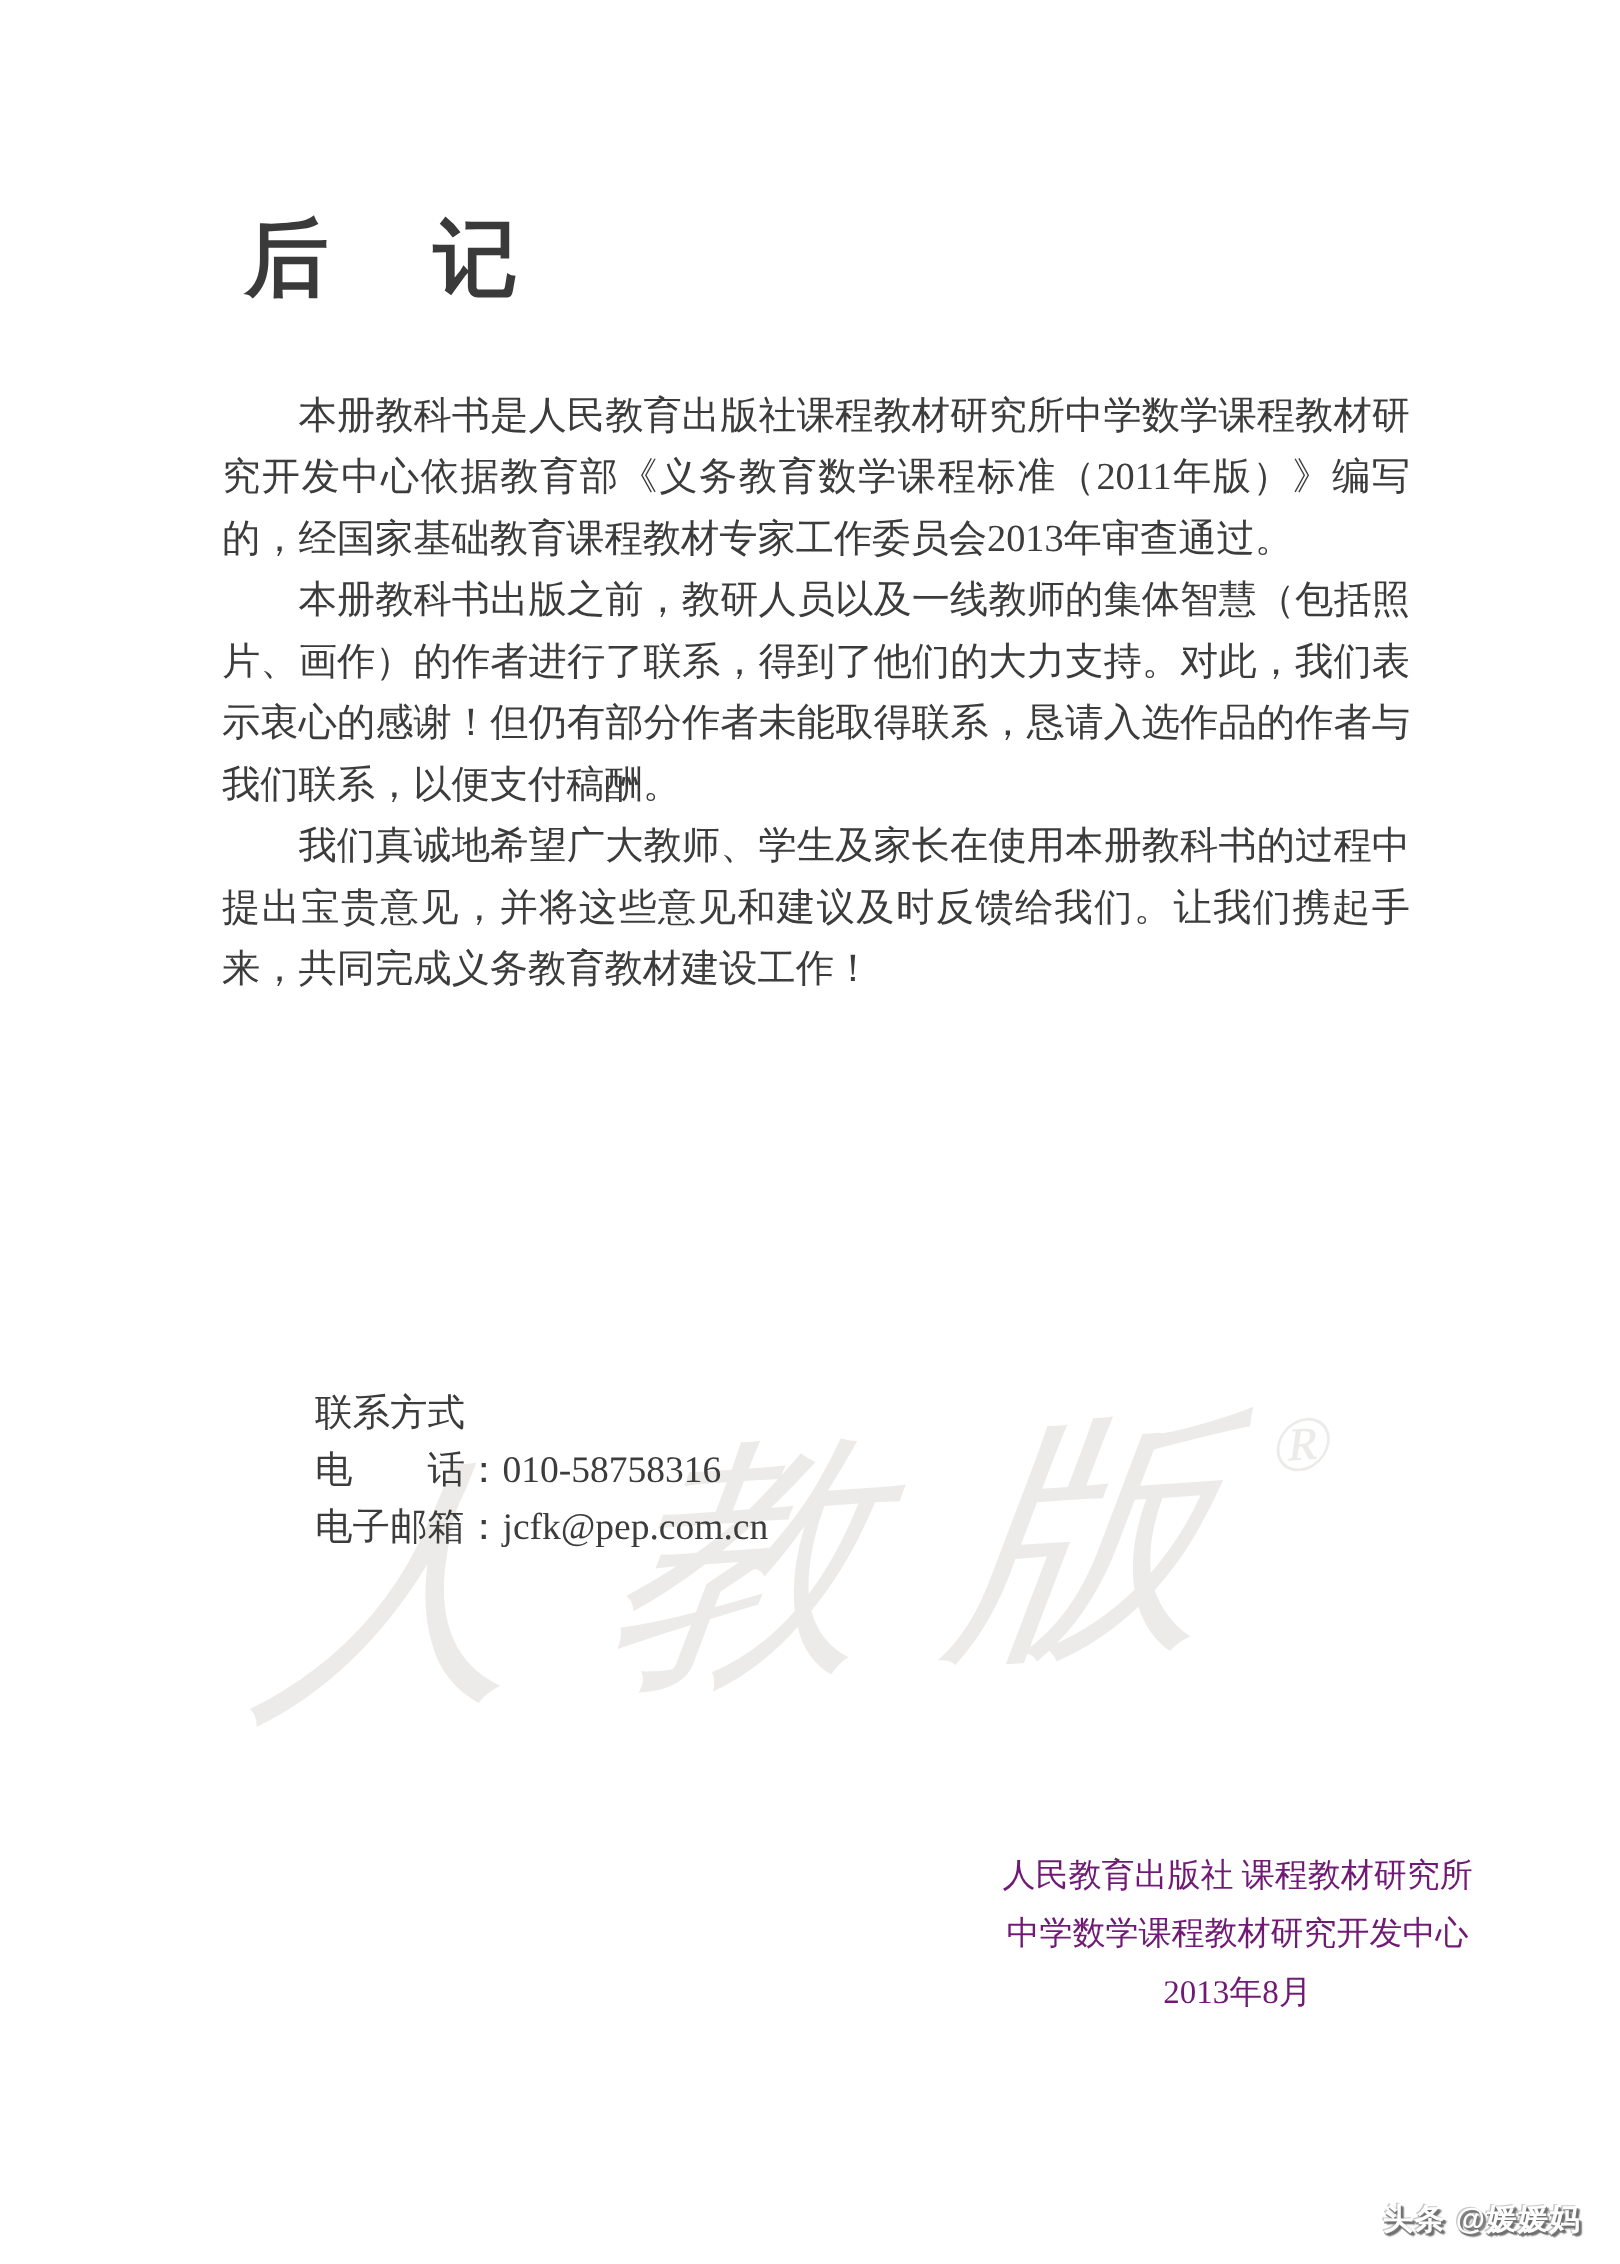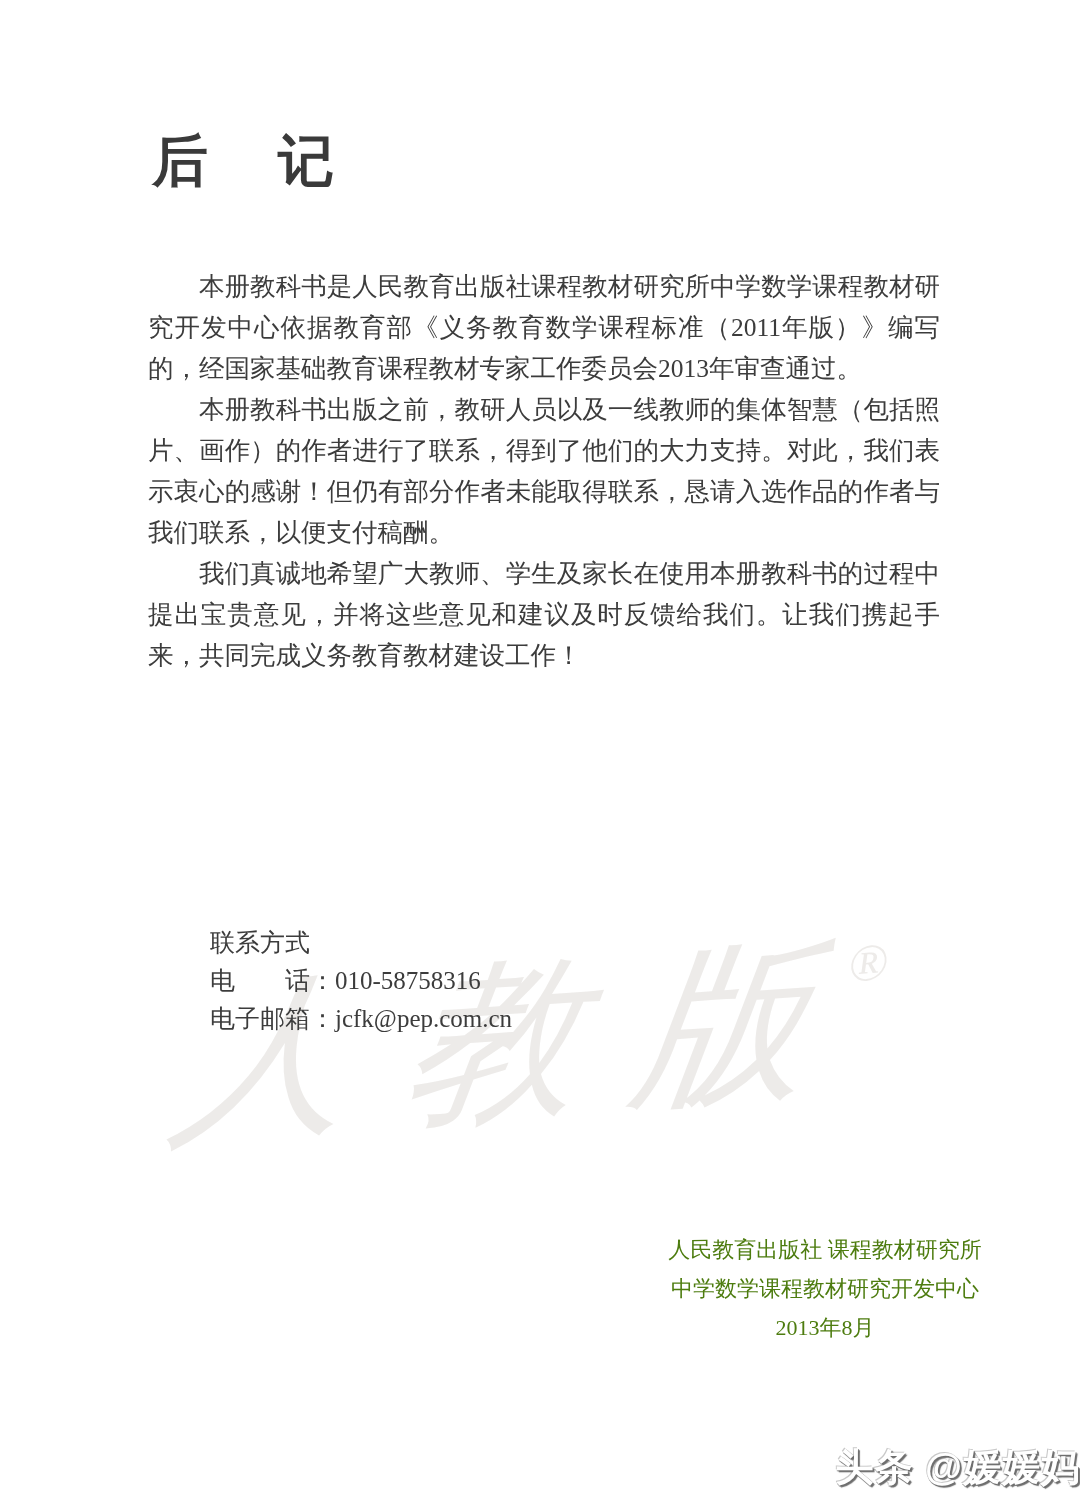--- a/index.html
+++ b/index.html
@@ -17,32 +17,32 @@
     position: absolute;
     inset: 0;
     background: #ffffff;
     overflow: hidden;
   }
   
   .title {
     position: absolute;
     left: 152px;
     top: 124px;
-    margin: 0;
+    margin: 11px;
     font-size: 56px;
     font-weight: 700;
     letter-spacing: 7px;
     color: #3a3a3a;
     z-index: 2;
   }
   
   .body-text {
     position: absolute;
     left: 148px;
-    top: 266px;
+    top: 256px;
     width: 792px;
     font-size: 25.5px;
     line-height: 41px;
     text-align: justify;
     color: #3c3c3c;
     z-index: 2;
   }
   .body-text p {
     margin: 0;
     text-indent: 2em;
@@ -85,31 +85,31 @@
   }
   
   .signature {
     position: absolute;
     left: 640px;
     top: 1230px;
     width: 370px;
     text-align: center;
     font-size: 22px;
     line-height: 39px;
-    color: #4d7c0f;
+    color: #701a75;
     z-index: 2;
   }
   
   .credit {
     position: absolute;
-    right: 0;
+    right: 26px;
     bottom: 16px;
     font-family: "Liberation Sans", "DejaVu Sans", sans-serif;
     font-weight: bold;
-    font-size: 38px;
+    font-size: 20px;
     color: #ffffff;
     letter-spacing: 1px;
     text-shadow:
       2px 2px 1px #6e6e6e,
       1px 1px 0 #8a8a8a,
       -1px -1px 0 #c9c9c9,
       0 1px 0 #9a9a9a;
     z-index: 3;
     white-space: nowrap;
   }

